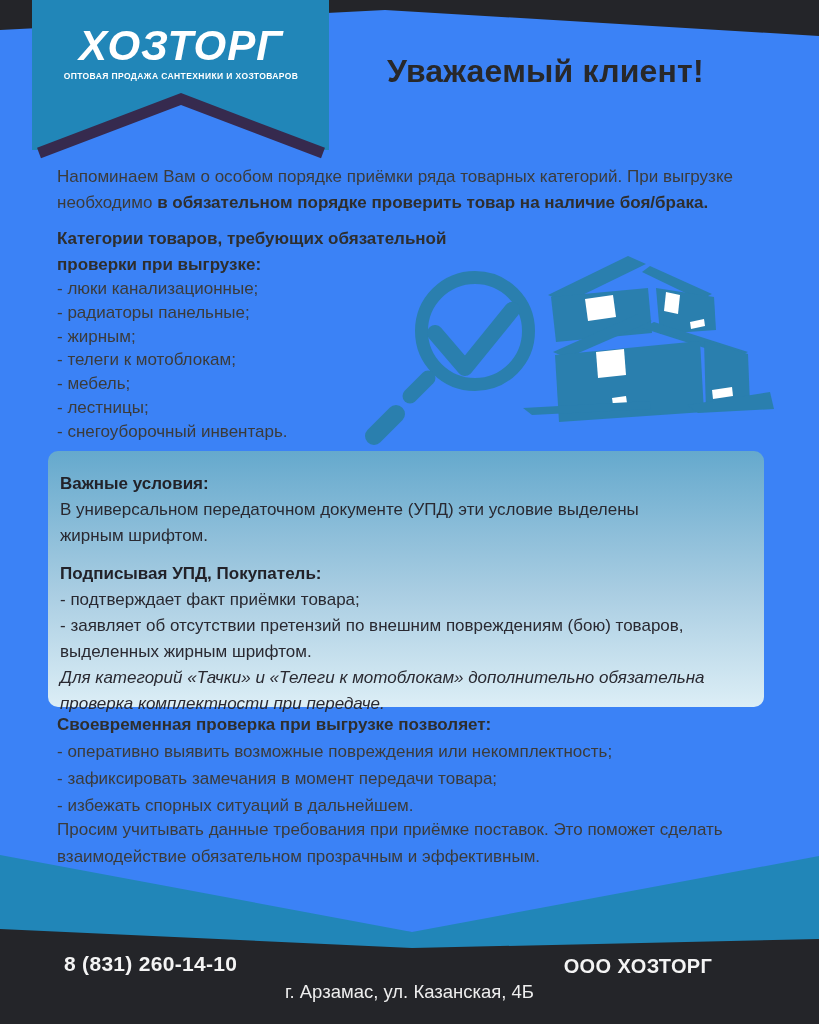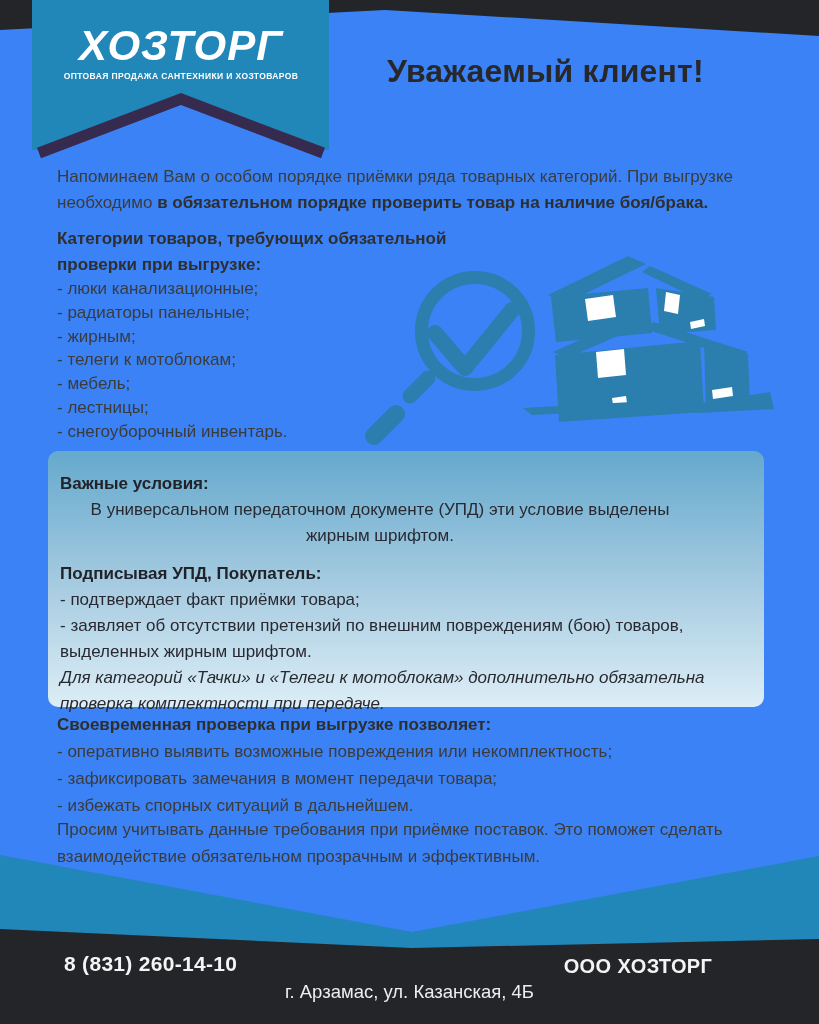--- a/index.html
+++ b/index.html
@@ -19,21 +19,21 @@
   .cat-head{left:57px;top:226px;width:430px;font-size:17px;line-height:26px;font-weight:bold;color:#2e2e2e;}
   .cat-list{left:57px;top:277px;width:330px;font-size:17px;line-height:23.8px;}
   .illus{left:356px;top:250px;}
   .info-box{
     left:48px;top:451px;width:716px;height:256px;box-sizing:border-box;
     background:linear-gradient(180deg,#65a9cd 0%,#a9cde2 55%,#dceef6 100%);
     border-radius:10px;padding:20px 12px;
     font-size:17px;line-height:26px;color:#292931;
   }
   .info-box .bh{font-weight:bold;color:#222229;}
-  .info-box .narrow{max-width:640px;text-align:center;}
+  .info-box .narrow{max-width:640px;}
   .info-box .gap{height:12px;}
   .info-box .note{font-style:italic;}
   .benefits{left:57px;top:711px;width:716px;font-size:17px;line-height:27px;}
   .benefits .bh{font-weight:bold;color:#2e2e2e;}
   .closing{left:57px;top:816px;width:720px;font-size:17px;line-height:27px;}
   .ftr-svg{left:0;top:850px;}
   .phone{left:64px;top:952px;font-size:21px;font-weight:bold;color:#f4f4f4;letter-spacing:0.3px;}
   .company{left:545px;top:955px;width:186px;text-align:center;font-size:20px;font-weight:bold;color:#f4f4f4;letter-spacing:0.4px;}
   .address{left:0;top:981px;width:819px;text-align:center;font-size:18.5px;color:#eeeeee;}
 </style>

